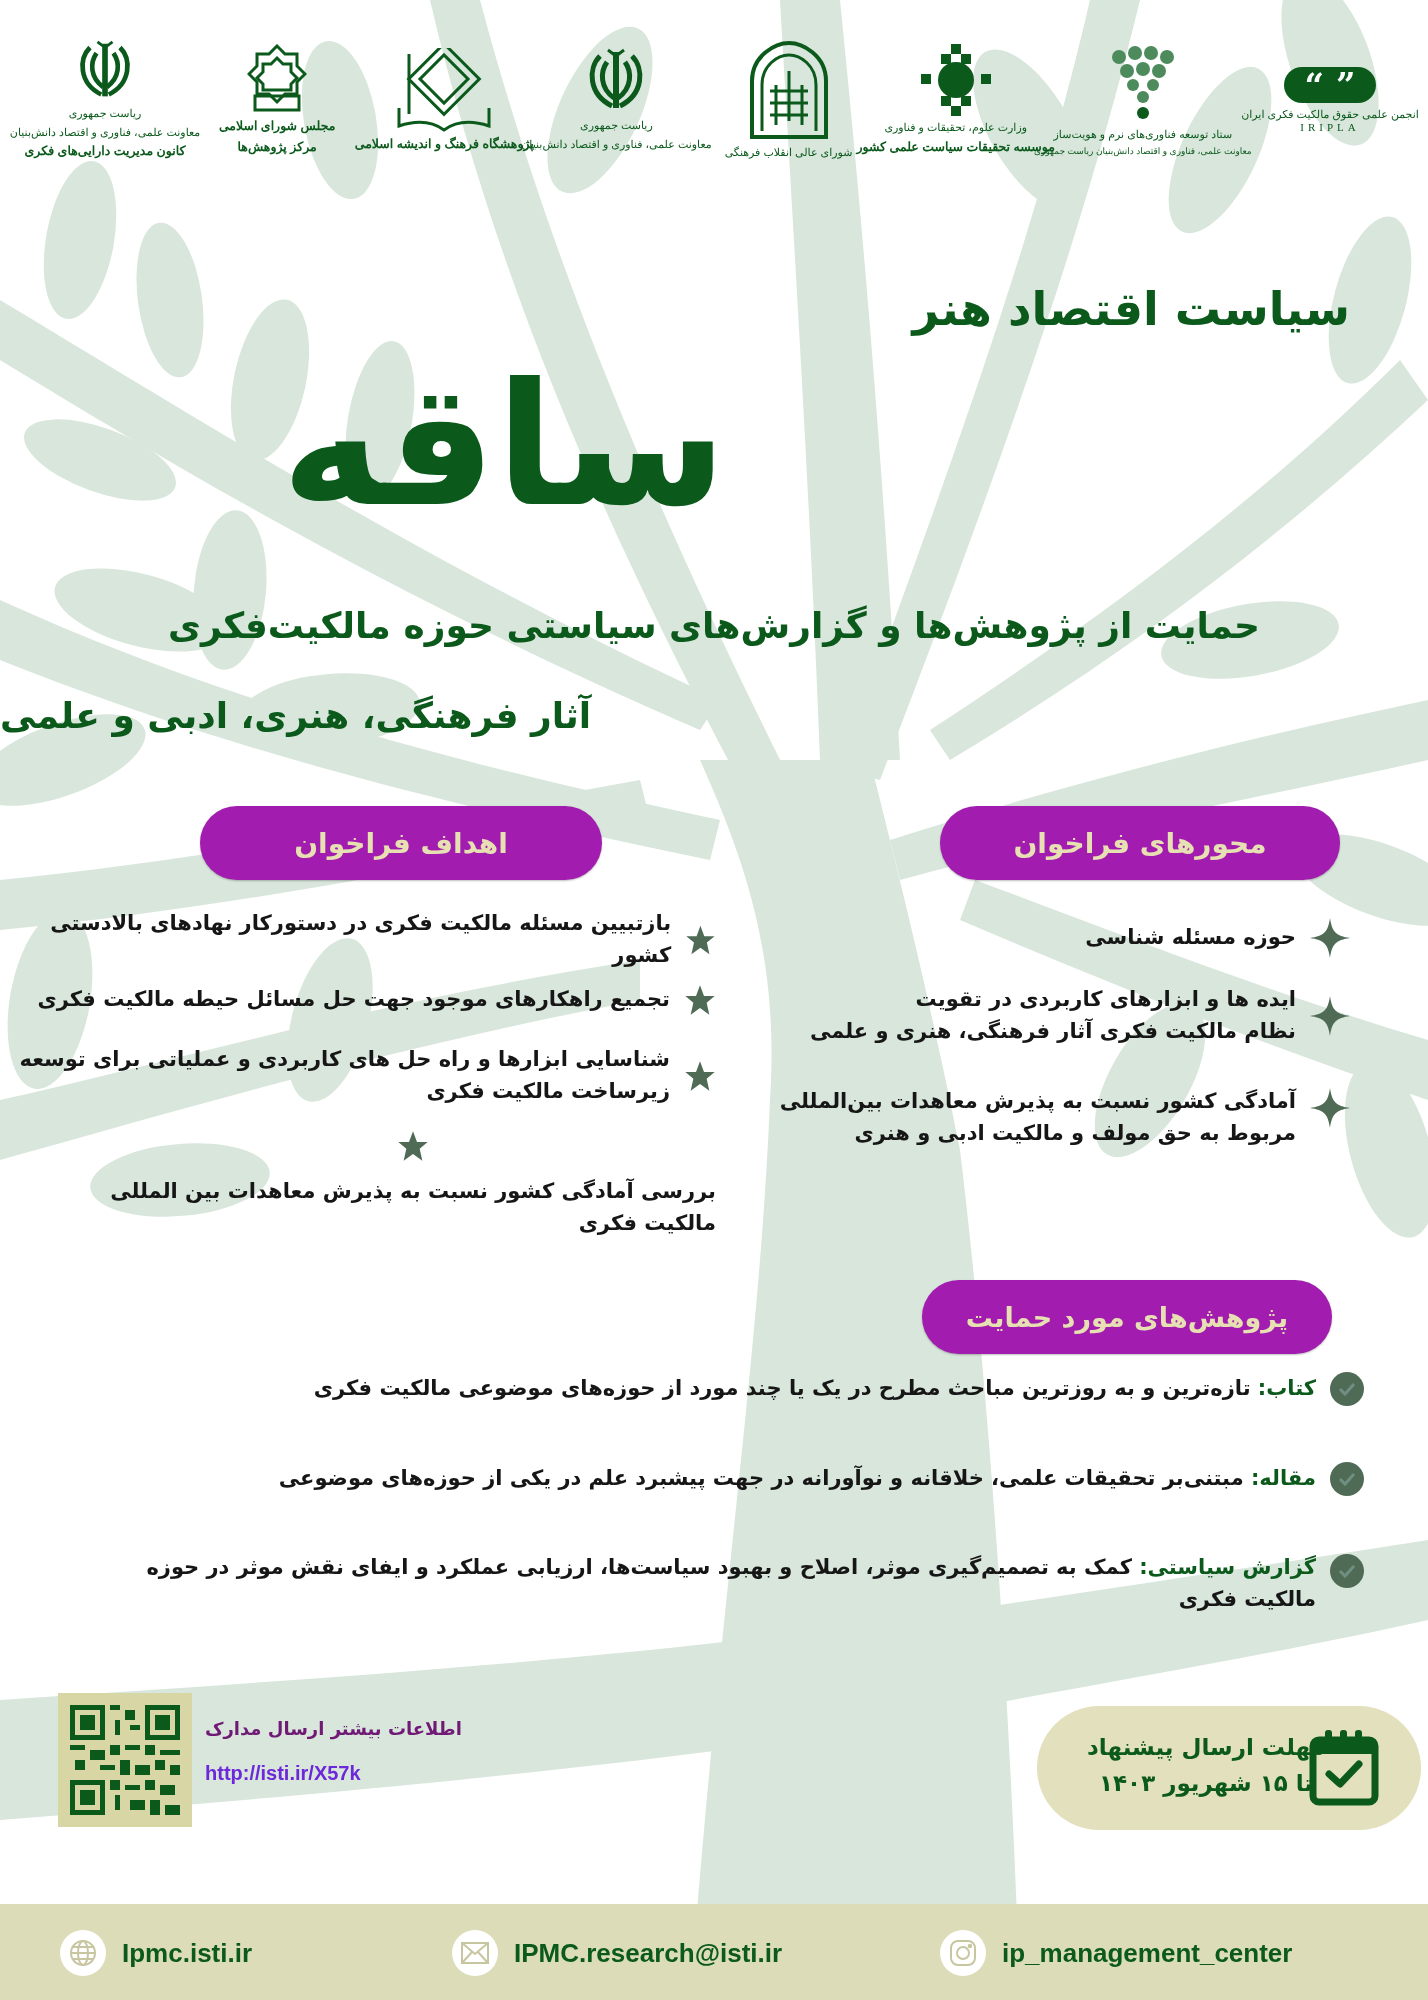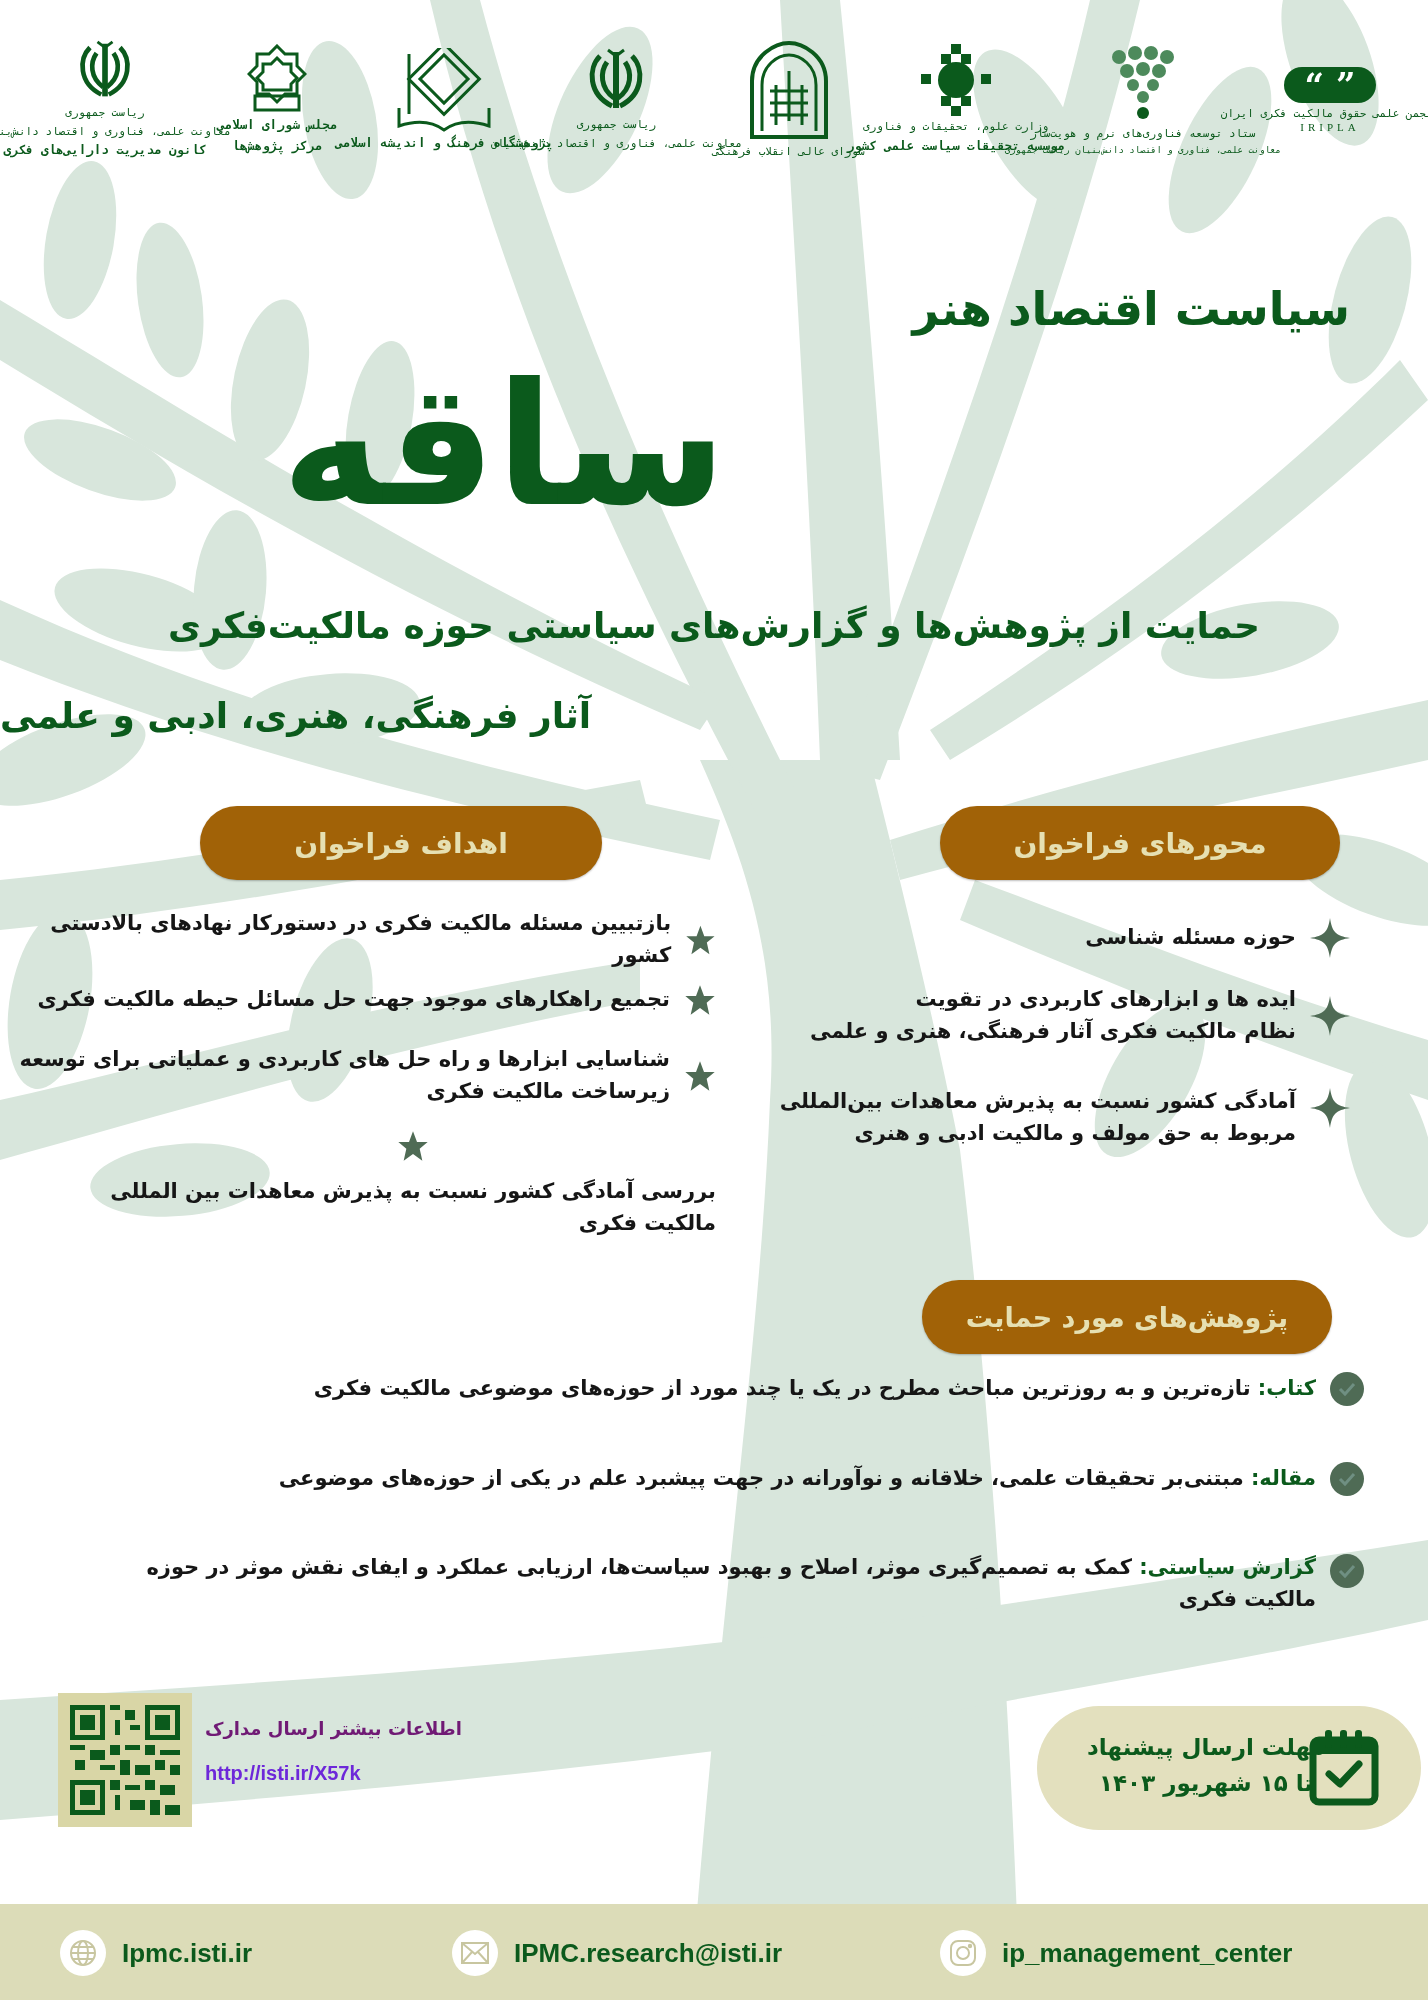--- a/index.html
+++ b/index.html
@@ -9,31 +9,31 @@
       font-family: "DejaVu Sans", sans-serif;
       color: #111;
     }
     .bg { position: absolute; inset: 0; z-index: 0; }
     .layer { position: absolute; z-index: 1; }
 
     
     .logos { top: 20px; left: 20px; width: 1390px; height: 160px; display: flex; flex-direction: row-reverse; justify-content: space-between; align-items: center; direction: ltr; }
     .logo { width: 160px; height: 150px; display: flex; flex-direction: column; align-items: center; justify-content: center; text-align: center; }
     .logo svg { display: block; }
-    .logo .ltxt { font-family: Liberation Mono, monospace; font-size: 11px; color: #0b5a1c; line-height: 1.35; margin-top: 4px; direction: rtl; white-space: nowrap; }
+    .logo .ltxt { font-family: Liberation Sans, sans-serif; font-size: 11px; color: #0b5a1c; line-height: 1.35; margin-top: 4px; direction: rtl; white-space: nowrap; }
     .logo .ltxt.b { font-weight: bold; font-size: 12.5px; }
     .logo .latin { font-family: "Liberation Serif", serif; letter-spacing: 4px; font-size: 11px; color: #0b5a1c; }
 
     .title-small { top: 282px; right: 78px; font-size: 46px; font-weight: bold; color: #0b5a1c; }
     .title-big { top: 360px; left: 0; width: 1428px; text-align: center; font-size: 170px; font-weight: bold; color: #0b5a1c; line-height: 1; padding-left: 0; }
     .title-big span { display: inline-block; margin-right: 420px; }
     .subtitle1 { top: 605px; left: 0; width: 1428px; text-align: center; font-size: 36px; font-weight: bold; color: #0b5a1c; }
     .subtitle2 { top: 695px; left: 0; width: 1428px; text-align: left; font-size: 36px; font-weight: bold; color: #0b5a1c; box-sizing: border-box; }
 
-    .pill { background: #a16207; color: #e6e0b2; font-weight: bold; font-size: 28px; border-radius: 38px; display: flex; align-items: center; justify-content: center; box-shadow: 0 1px 2px rgba(0,0,0,0.25); }
+    .pill { background: #a21caf; color: #e6e0b2; font-weight: bold; font-size: 28px; border-radius: 38px; display: flex; align-items: center; justify-content: center; box-shadow: 0 1px 2px rgba(0,0,0,0.25); }
     .pill-goals { top: 806px; left: 200px; width: 402px; height: 74px; }
     .pill-axes { top: 806px; left: 940px; width: 400px; height: 74px; }
     .pill-research { top: 1280px; left: 922px; width: 410px; height: 74px; font-size: 27px; }
 
     .list { font-size: 21px; font-weight: bold; color: #161616; line-height: 1.5; }
     .item { position: absolute; display: flex; flex-direction: row; align-items: center; gap: 14px; }
     .item .txt { text-align: right; }
 
     .axes-item { right: 78px; }
     .goals-item { right: 712px; }

